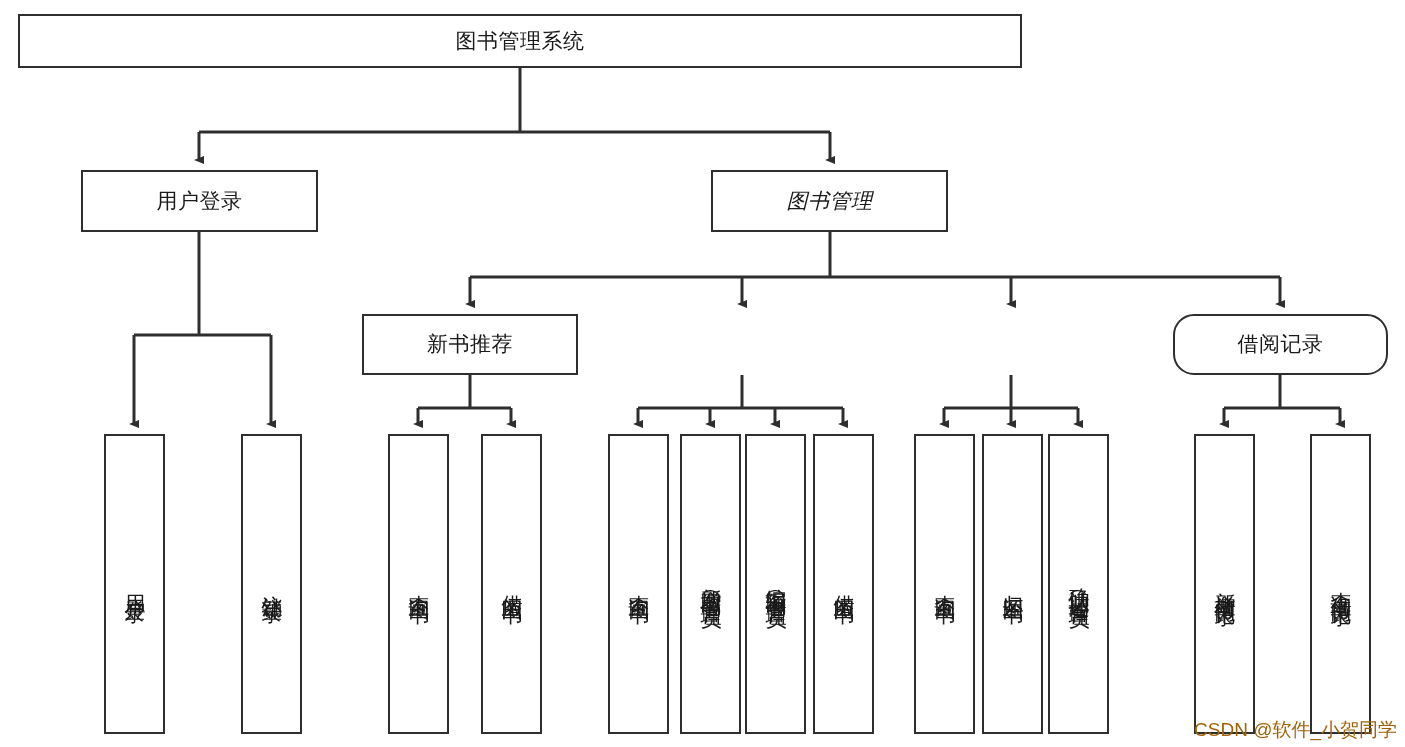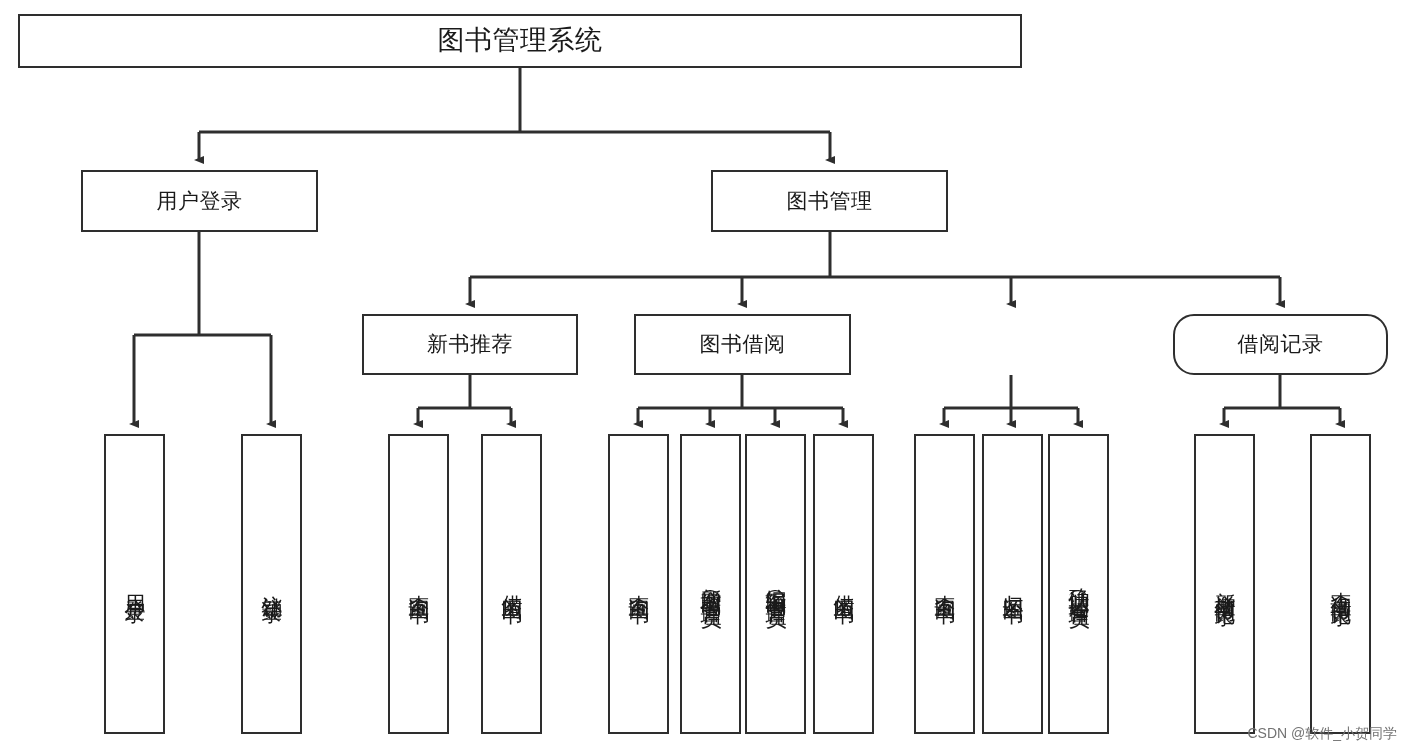--- a/index.html
+++ b/index.html
@@ -42,28 +42,28 @@
   }
   .node.v {
     writing-mode: vertical-rl;
     text-orientation: upright;
     font-size: 21px;
     letter-spacing: 3px;
     padding: 6px 0;
     white-space: nowrap;
   }
   .node.root {
-    font-size: 27px;
+    font-size: 21px;
   }
   .watermark {
     position: absolute;
     right: 8px;
     bottom: 4px;
-    font-size: 14px;
-    color: #737373;
+    font-size: 19px;
+    color: #a16207;
     white-space: nowrap;
     user-select: none;
   }
 </style>
 </head>
 <body>
 
 <div id="canvas">
 
   <svg id="wires" viewBox="0 0 1405 747" xmlns="http://www.w3.org/2000/svg">
@@ -112,24 +112,23 @@
       <path d="M1280,375 L1280,408"></path>
       <path d="M1224,408 L1340,408"></path>
       <path d="M1224,408 L1224,424" marker-end="url(#arrow)"></path>
       <path d="M1340,408 L1340,424" marker-end="url(#arrow)"></path>
     </g>
   </svg>
 
   <div class="node h root" style="left: 18px; top: 14px; width: 1004px; height: 54px;">图书管理系统</div>
 
   <div class="node h" style="left: 81px; top: 170px; width: 237px; height: 62px;">用户登录</div>
-  <div class="node h" style="left: 711px; top: 170px; width: 237px; height: 62px;">图书管理</div>
+  <div class="node h" style="left: 711px; top: 170px; width: 237px; height: 62px; font-style: italic;">图书管理</div>
 
   <div class="node h" style="left: 362px; top: 314px; width: 216px; height: 61px; text-align: right;">新书推荐</div>
-  <div class="node h" style="left: 634px; top: 314px; width: 217px; height: 61px;">图书借阅</div>
   <div class="node h" style="left: 1173px; top: 314px; width: 215px; height: 61px; border-radius: 21px;">借阅记录</div>
 
   <div class="node v" style="left: 104px; top: 434px; width: 61px; height: 300px;">用户登录</div>
   <div class="node v" style="left: 241px; top: 434px; width: 61px; height: 300px;">注销登录</div>
   <div class="node v" style="left: 388px; top: 434px; width: 61px; height: 300px;">查询图书</div>
   <div class="node v" style="left: 481px; top: 434px; width: 61px; height: 300px;">借阅图书</div>
   <div class="node v" style="left: 608px; top: 434px; width: 61px; height: 300px;">查询图书</div>
   <div class="node v" style="left: 680px; top: 434px; width: 61px; height: 300px;">新增图书（管理员）</div>
   <div class="node v" style="left: 745px; top: 434px; width: 61px; height: 300px;">编辑图书（管理员）</div>
   <div class="node v" style="left: 813px; top: 434px; width: 61px; height: 300px;">借阅图书</div>

